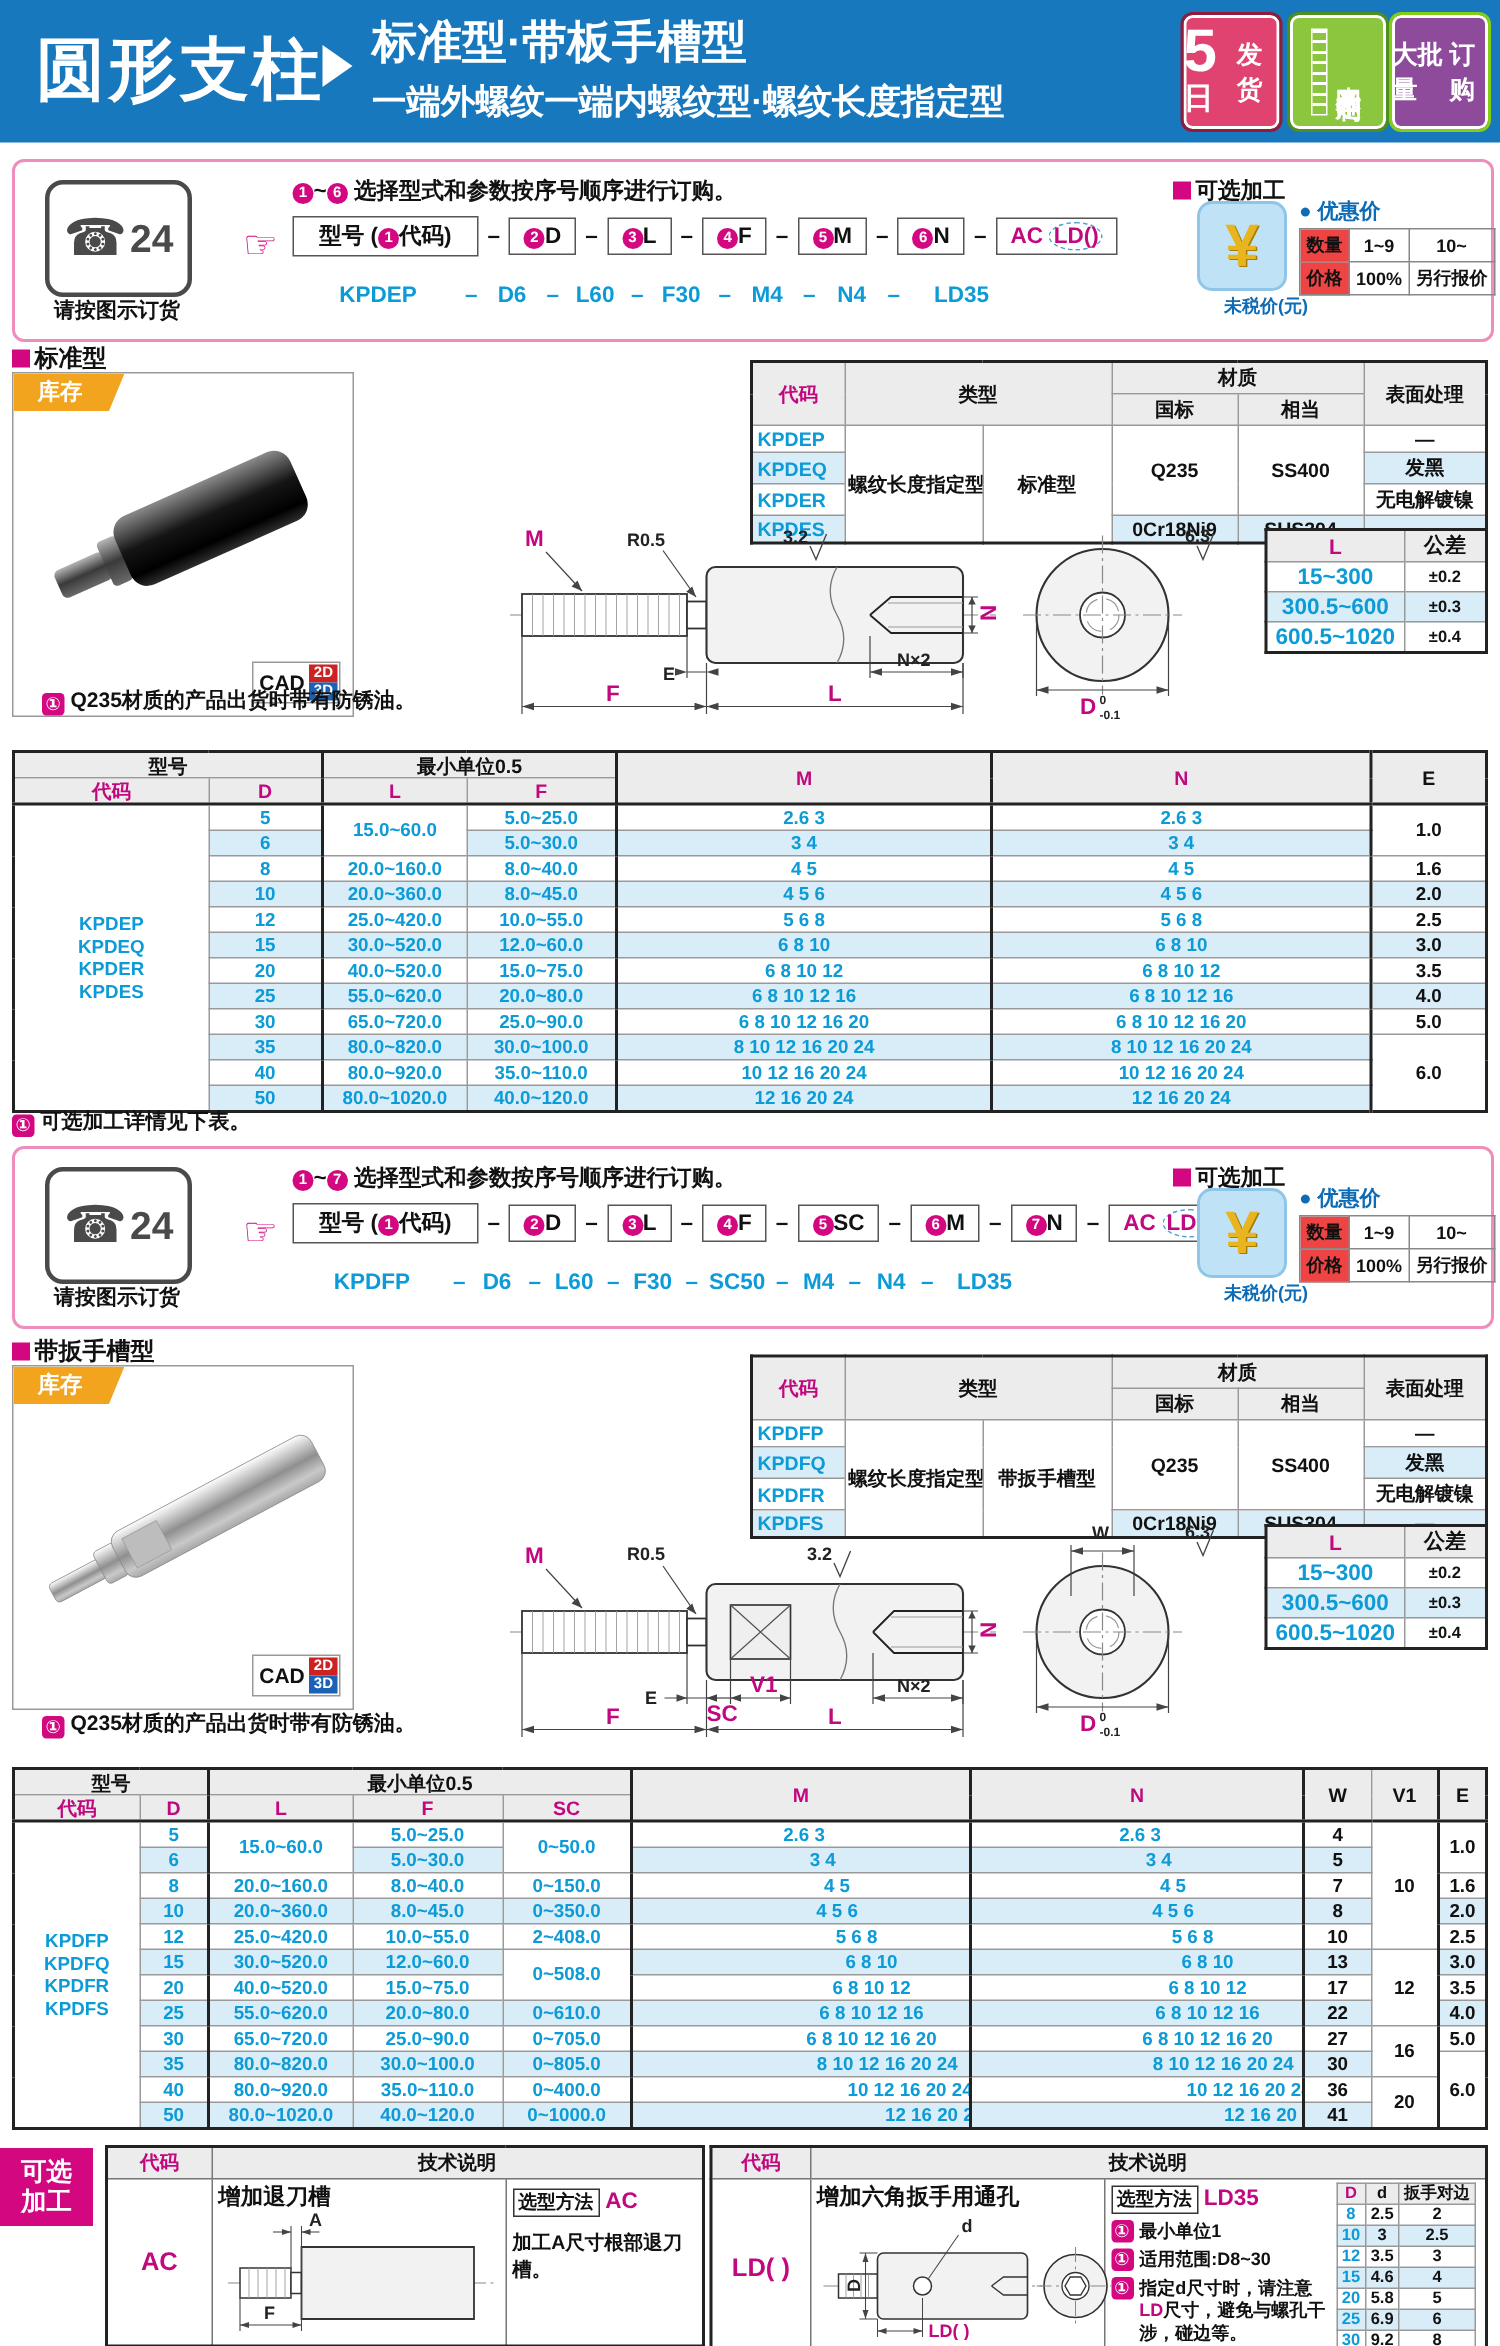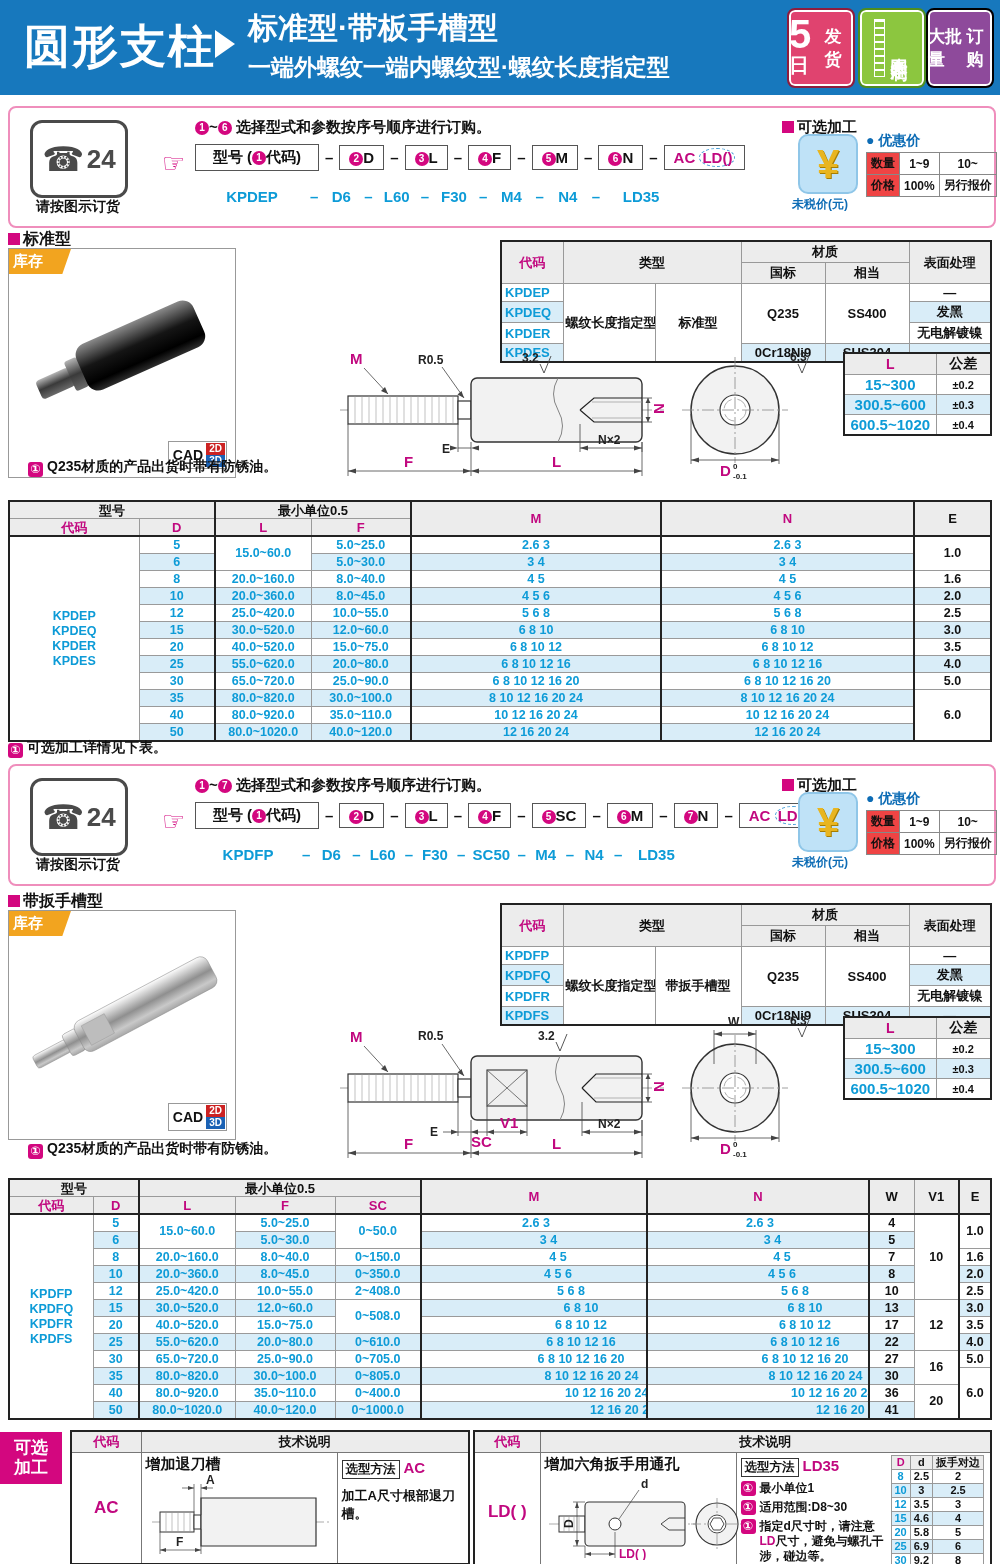--- a/index.html
+++ b/index.html
@@ -12,21 +12,21 @@
   .hdr{left:0;top:0;width:1000px;height:95px;background:#1778bd}
   .hdr-title{left:24px;top:16px;font-size:46px;font-weight:bold;color:#fff;letter-spacing:2px}
   .hdr-arrow{left:215px;top:30px;width:0;height:0;border-left:20px solid #fff;
              border-top:14px solid transparent;border-bottom:14px solid transparent}
   .hdr-sub1{left:248px;top:8px;font-size:30px;font-weight:bold;color:#fff}
   .hdr-sub2{left:248px;top:52px;font-size:23px;font-weight:bold;color:#fff}
   .badge{top:8px;width:64px;height:76px;border-radius:8px;box-shadow:inset 0 0 0 2px #fff;
          display:flex;flex-direction:row;align-items:center;justify-content:center;color:#fff;font-weight:bold}
   .bdg1{left:787px;background:#e0436f;border:2px solid #8e1d3d}
   .bdg2{left:858px;background:#8cc63f;border:2px solid #4e8d1f;flex-direction:row;gap:3px}
-  .bdg3{left:926px;background:#8e4a9b;border:2px solid #000000}
+  .bdg3{left:926px;background:#8e4a9b;border:2px solid #84cc16}
   .bdg1 .n5{font-size:40px;line-height:34px}
   .bdg1 .ri{font-size:20px}
   .bdg1 .fh{font-size:17px}
   .ruler{width:9px;height:56px;background:repeating-linear-gradient(#fff 0 2px,#8cc63f 2px 7px);border:1px solid #fff}
   .bdg2 .vt{writing-mode:vertical-rl;text-orientation:upright;font-size:17px;letter-spacing:2px}
   .bdg3 .l1{font-size:17px}.bdg3 .l2{font-size:17px}
   
   .order{left:8px;width:984px;height:118px;border:2px solid #ef8ebc;border-radius:8px;background:#fff}
   .phone{left:20px;top:12px;width:92px;height:72px;border:3px solid #4a4a4a;border-radius:12px;
          display:flex;align-items:center;justify-content:center;gap:2px;color:#4a4a4a}
@@ -44,36 +44,36 @@
   .obox.acld{border-color:#555}
   .ldcirc{border:1.5px dashed #4aa0d8;border-radius:50%;padding:0 2px}
   .dash{font-size:15px}
   .exrow{left:190px;top:80px;display:flex;align-items:center;gap:6px;font-size:15px;font-weight:bold;color:#0d9bd7}
   .extk{text-align:center}
   
   .price{left:788px;top:24px;width:196px}
   .yen{position:absolute;left:0;top:2px;width:56px;height:56px;background:#bfe2f7;border:2px solid #8fc6e8;
        border-radius:10px;display:flex;align-items:center;justify-content:center;
        color:#e8b520;font-size:40px;font-weight:bold;text-shadow:1px 1px 0 #a67d00}
-  .taxnote{position:absolute;left:-6px;top:64px;width:80px;text-align:left;font-size:12px;font-weight:bold;color:#0d6cb5}
+  .taxnote{position:absolute;left:-6px;top:64px;width:80px;text-align:right;font-size:12px;font-weight:bold;color:#0d6cb5}
   .pr-title{position:absolute;left:68px;top:0;font-size:14px;font-weight:bold;color:#0d6cb5}
   .pr-dot{color:#0d6cb5}
   .ptab{position:absolute;left:68px;top:20px;border-collapse:collapse}
   .ptab td{border:1px solid #888;font-size:12px;font-weight:bold;padding:2px 4px;text-align:center;white-space:nowrap}
   .ptab td:first-child{background:#ef4444}
   
   .sect{font-size:16px;font-weight:bold}
   .nico{display:inline-flex;width:15px;height:15px;border-radius:3px;background:#d3077f;color:#fff;
         align-items:center;justify-content:center;font-size:12px;margin-right:4px;vertical-align:-2px}
   .nico::before{content:"①"}
   .note{font-size:14px;font-weight:bold}
   
   .photo{width:226px;height:228px;border:1px solid #999;background:#fff}
   .stock{position:absolute;left:0;top:0;width:58px;height:25px;background:#f2a41f;color:#fff;
-         font-size:15px;font-weight:bold;display:flex;align-items:center;padding-left:4px;
+         font-size:15px;font-weight:bold;display:flex;align-items:center;padding-left:16px;
          clip-path:polygon(0 0,100% 0,86% 100%,0 100%)}
   .cadbdg{position:absolute;right:8px;bottom:8px;display:flex;align-items:center;border:1px solid #999;background:#fff;padding:1px}
   .cadbdg .cadtxt{font-size:14px;font-weight:bold;padding:0 3px}
   .cadbdg .dd{display:flex;flex-direction:column}
   .cadbdg .d2{background:#cc2222;color:#fff;font-size:10px;font-weight:bold;padding:0 3px;line-height:12px}
   .cadbdg .d3{background:#1b62b5;color:#fff;font-size:10px;font-weight:bold;padding:0 3px;line-height:12px}
   
   table{border-collapse:collapse}
   .spec{width:492px;border:2px solid #222;table-layout:fixed}
   .spec th,.spec td{border:1px solid #999;font-size:13px;text-align:center;padding:1px 2px;font-weight:bold;overflow:hidden;white-space:nowrap}

